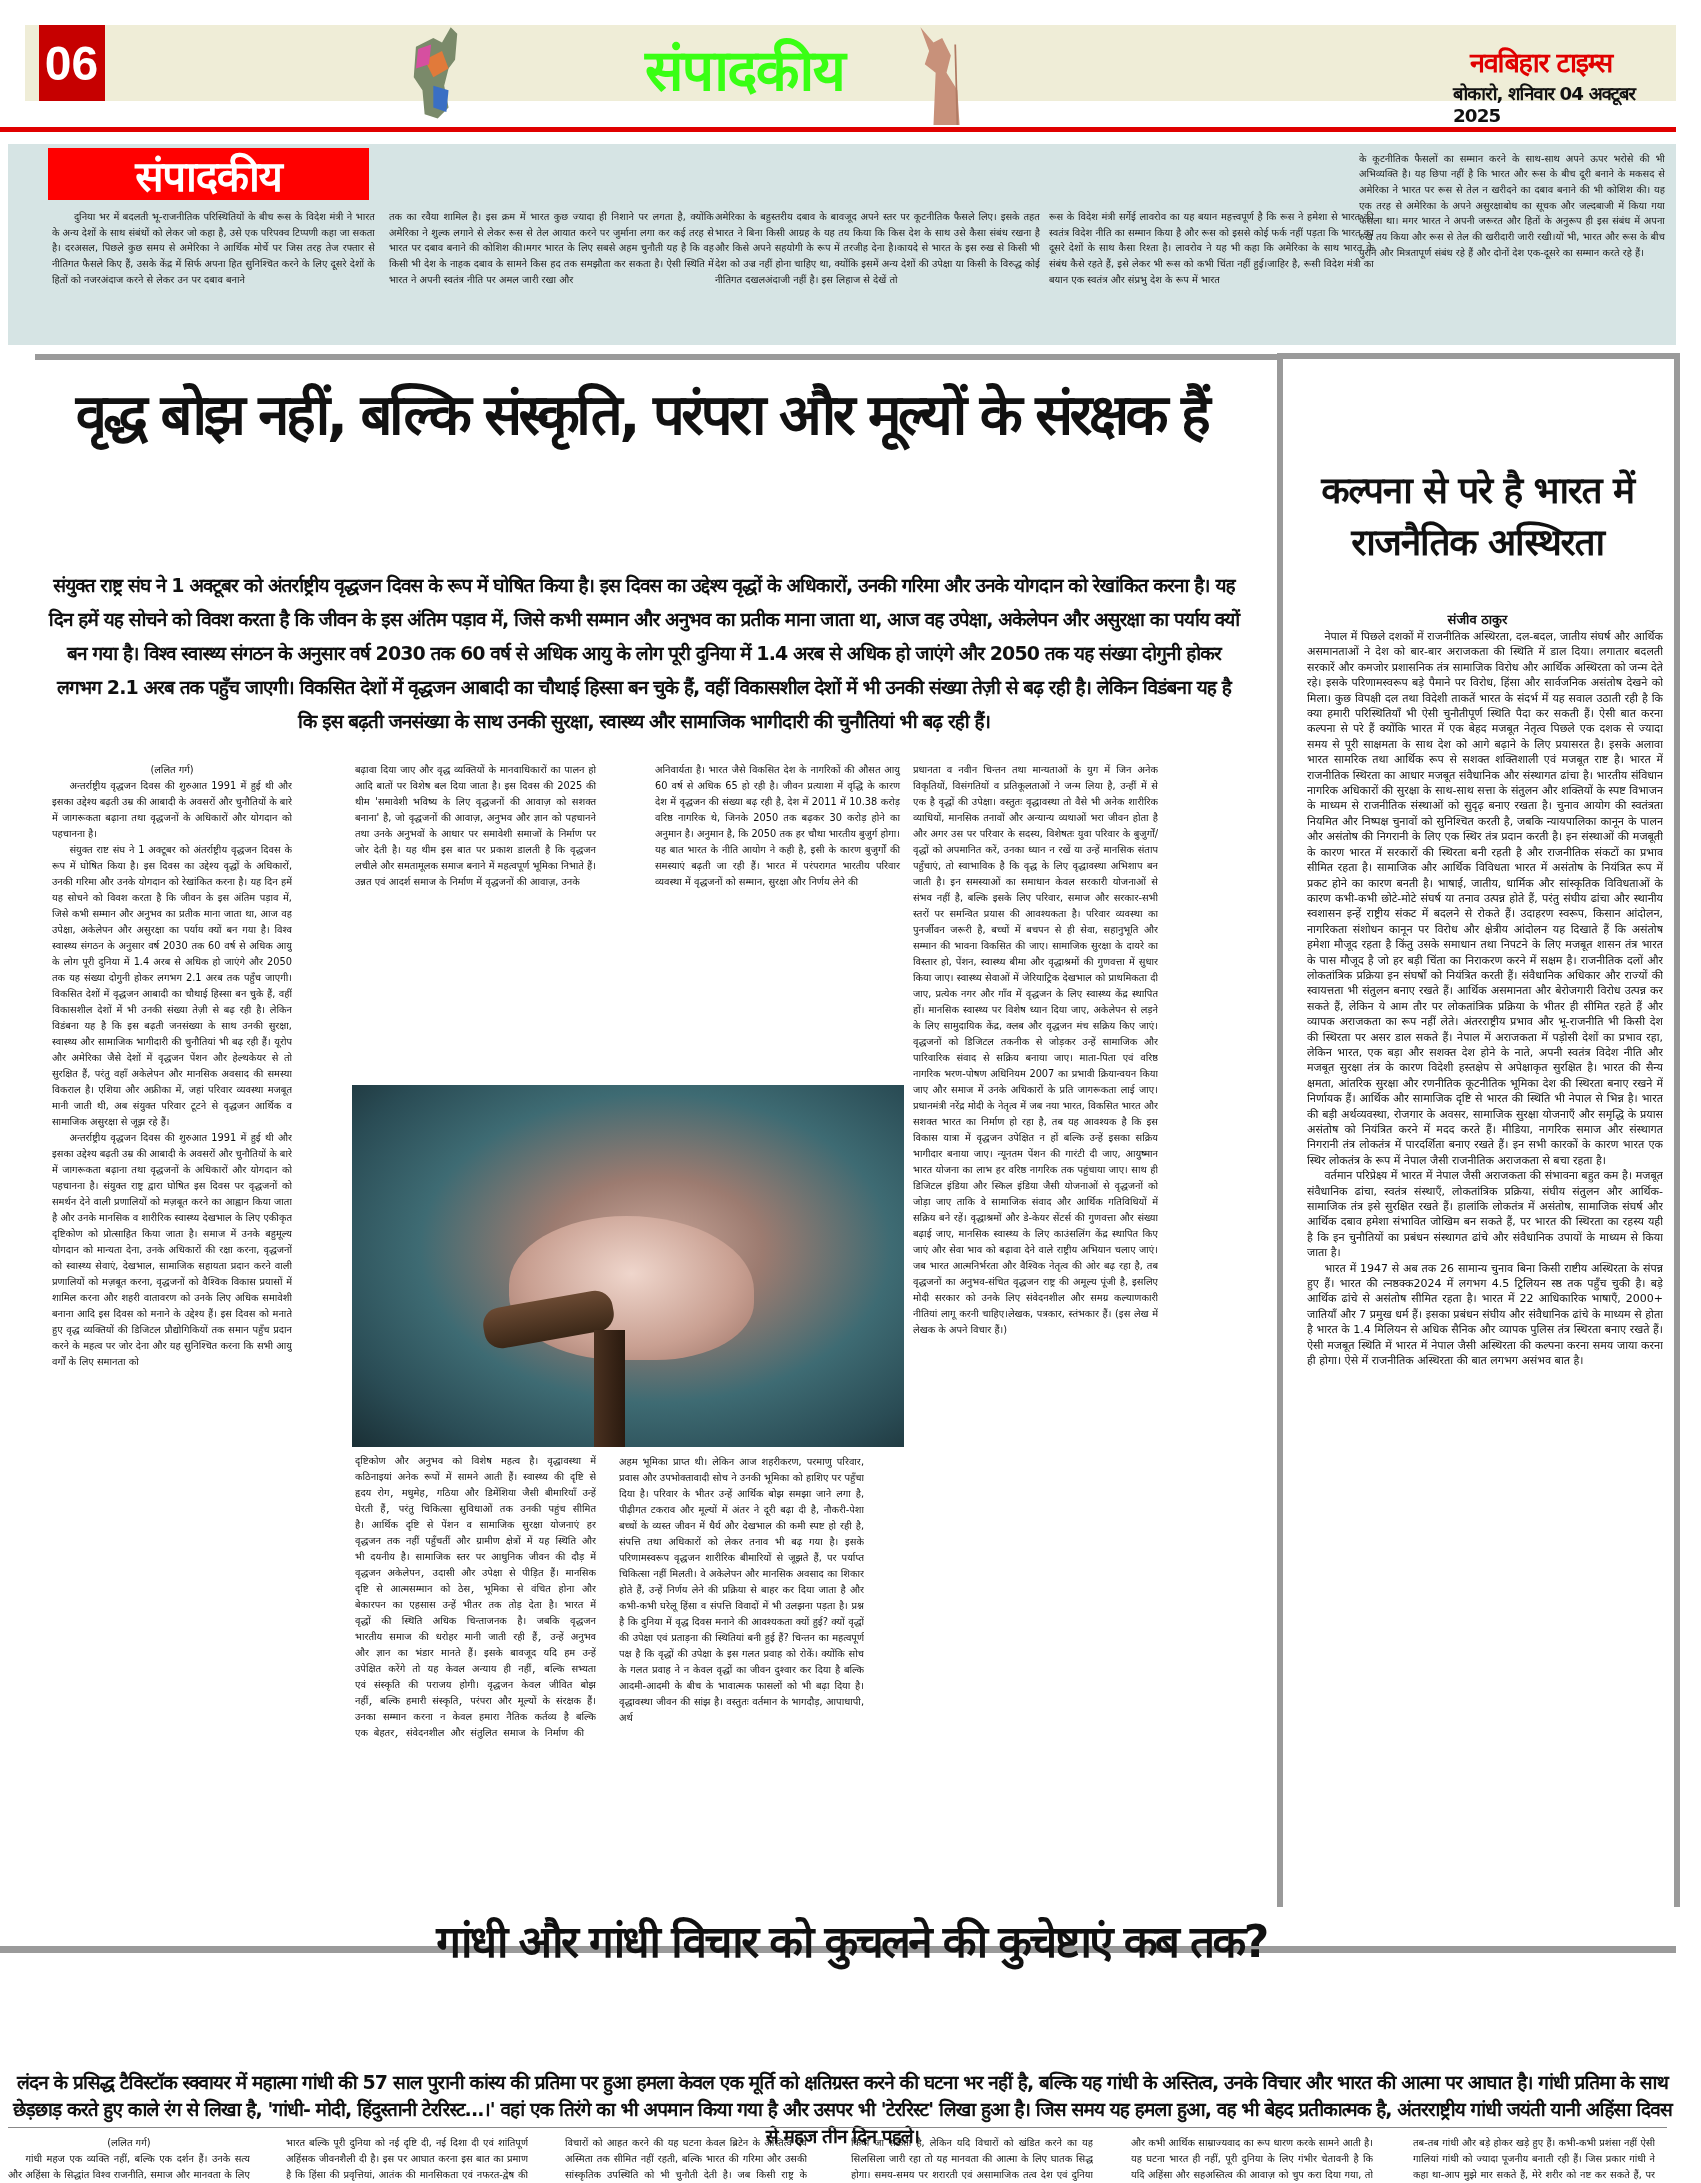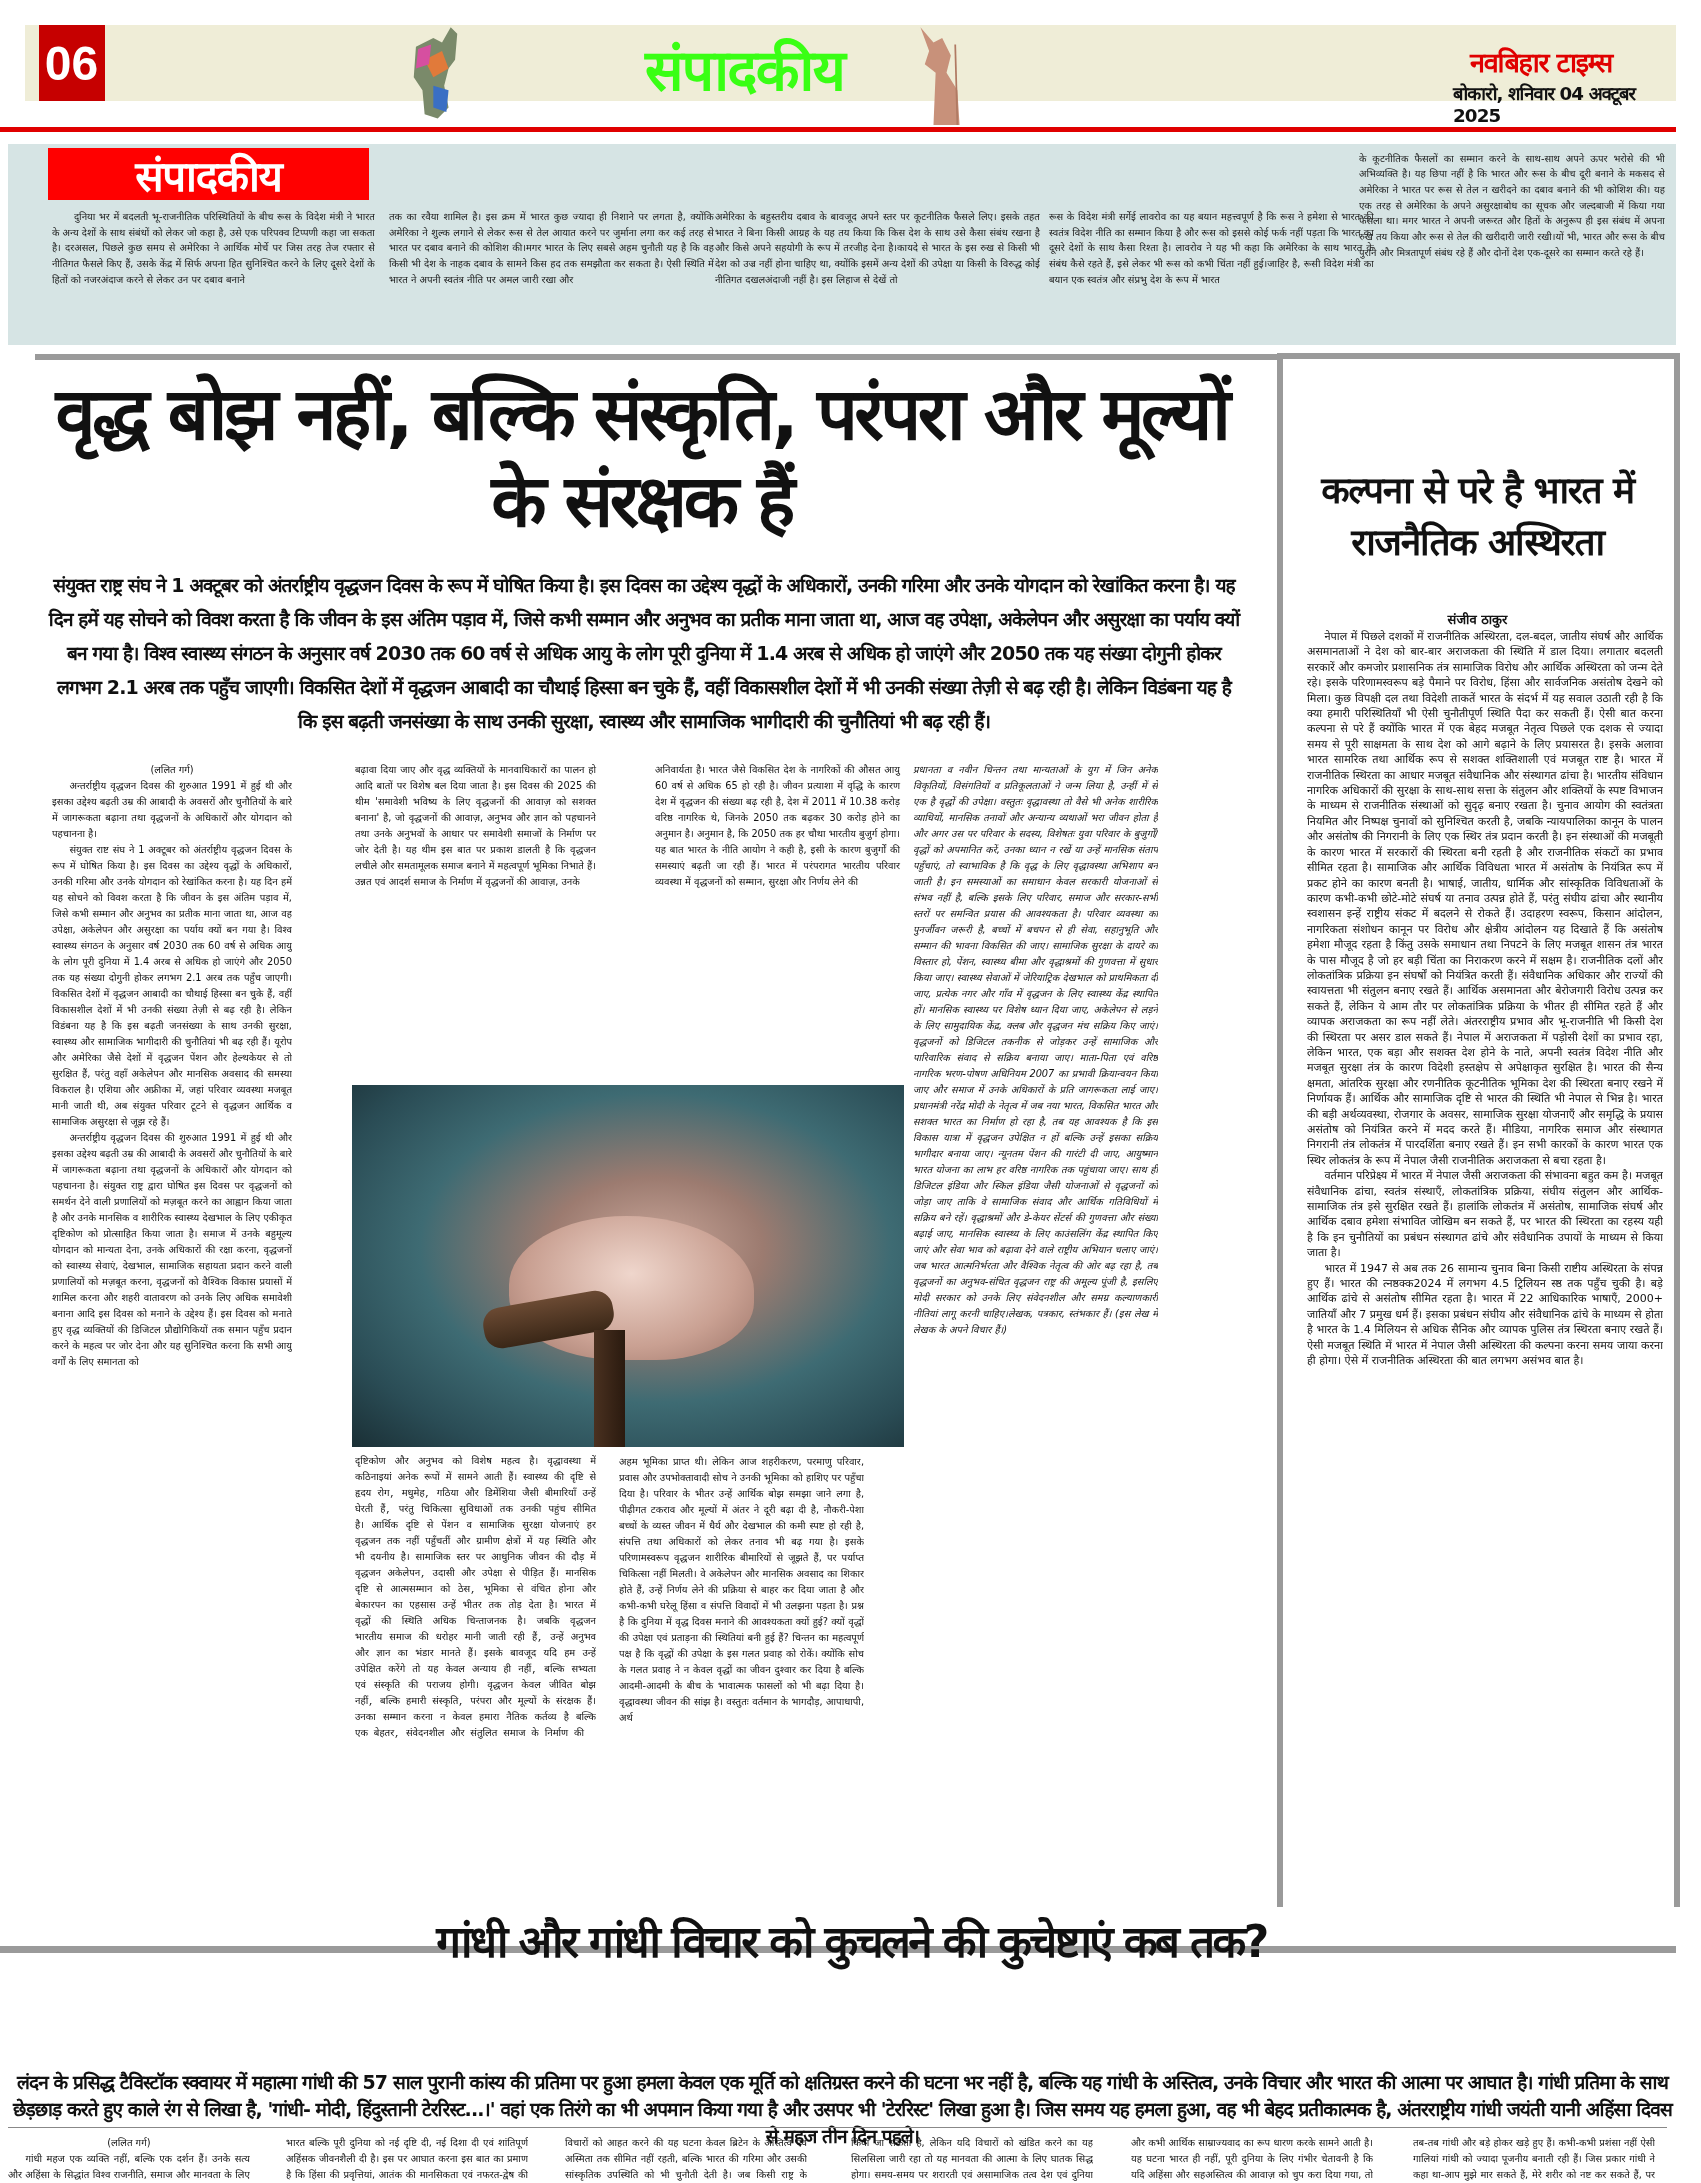--- a/index.html
+++ b/index.html
@@ -28,31 +28,31 @@
   .editorial-headline { font-size: 38px; font-weight: bold; letter-spacing: -1.7px; white-space: nowrap; }
   .ed-col { position: absolute; font-size: 9.8px; line-height: 15.7px; text-align: justify; color: #1a1a1a; }
   .ed-col1 { left: 44px; top: 65px; width: 323px; text-indent: 22px; }
   .ed-col2 { left: 381px; top: 65px; width: 325px; }
   .ed-col3 { left: 707px; top: 65px; width: 325px; }
   .ed-col4 { left: 1041px; top: 65px; width: 325px; }
   .ed-col5 { left: 1351px; top: 6.5px; width: 306px; }
 
   
   .main-rule { position: absolute; left: 35px; top: 354px; width: 1247px; height: 6.1px; background: #9a9a9a; }
-  .main-headline { position: absolute; left: 52px; top: 371px; width: 1179px; text-align: center; font-size: 72px; font-weight: bold;
+  .main-headline { position: absolute; left: 52px; top: 371px; width: 1179px; text-align: center; font-size: 56px; font-weight: bold;
     line-height: 87px; letter-spacing: -3.5px; }
   .main-deck { position: absolute; left: 46px; top: 568px; width: 1196px; text-align: center; font-size: 19px; font-weight: bold; line-height: 34px;
     letter-spacing: -0.9px; }
   .body-col { position: absolute; font-size: 9.8px; line-height: 16px; text-align: justify; }
   .byline { display: block; text-align: center; font-weight: normal; margin-bottom: 0; }
   .indent { text-indent: 17.5px; display: block; }
   .mc1 { left: 52px; top: 762px; width: 240px; height: 1113px; }
   .mc2 { left: 355px; top: 762px; width: 241px; }
   .mc3 { left: 655px; top: 762px; width: 245px; }
-  .mc4 { left: 913px; top: 762px; width: 245px; height: 1113px; font-style: italic; }
+  .mc4 { left: 913px; top: 762px; width: 245px; height: 1113px; }
   .mc2b { left: 355px; top: 1454px; width: 241px; font-family: Liberation Mono, monospace; }
   .mc3b { left: 619px; top: 1454px; width: 245px; }
 
   .photo { position: absolute; left: 352px; top: 1085px; width: 552px; height: 362px; overflow: hidden;
     background: radial-gradient(ellipse at 55% 45%, #caa79a 0%, #9c7b70 25%, #3e6b73 55%, #2a4c55 80%, #1a2f35 100%); }
   .photo .hand { position: absolute; left: 157px; top: 131px; width: 245px; height: 144px; border-radius: 48% 52% 40% 45%;
     background: radial-gradient(ellipse at 50% 40%, #efd6cc, #c9a092 60%, #9c7468); }
   .photo .cane { position: absolute; left: 131px; top: 214px; width: 131px; height: 41px; border-radius: 17.5px;
     background: linear-gradient(#6b4a33, #3a2717); transform: rotate(-10deg); }
   .photo .stick { position: absolute; left: 242px; top: 245px; width: 31px; height: 127px; background: linear-gradient(90deg,#4a3120,#2a1a0f); }

